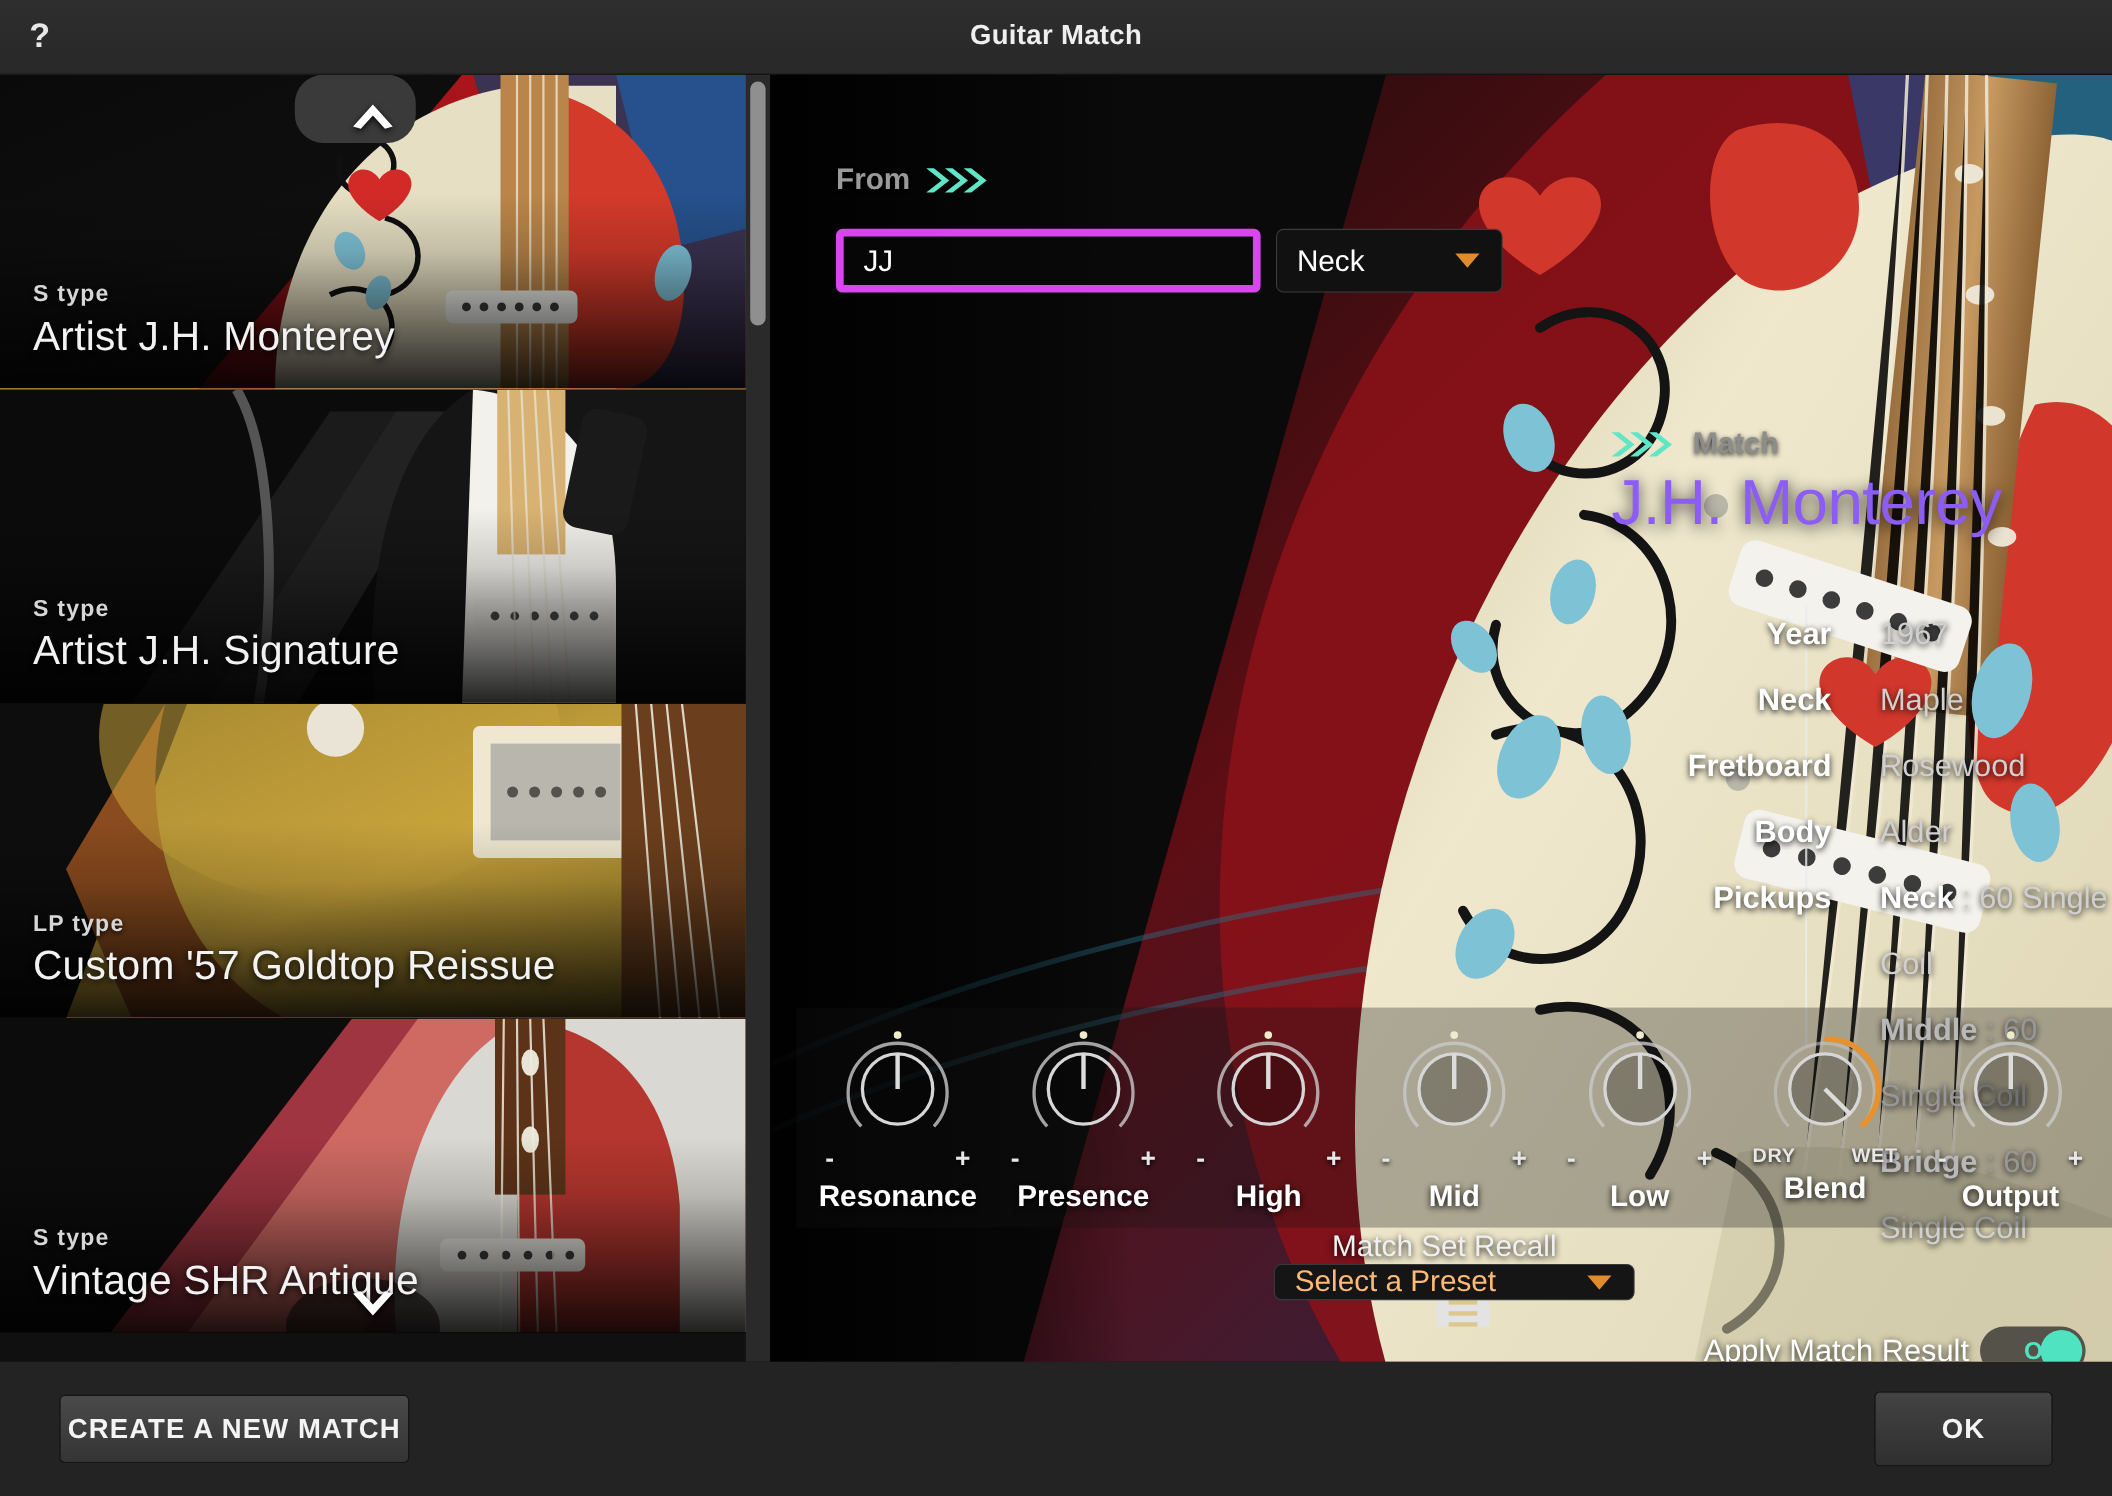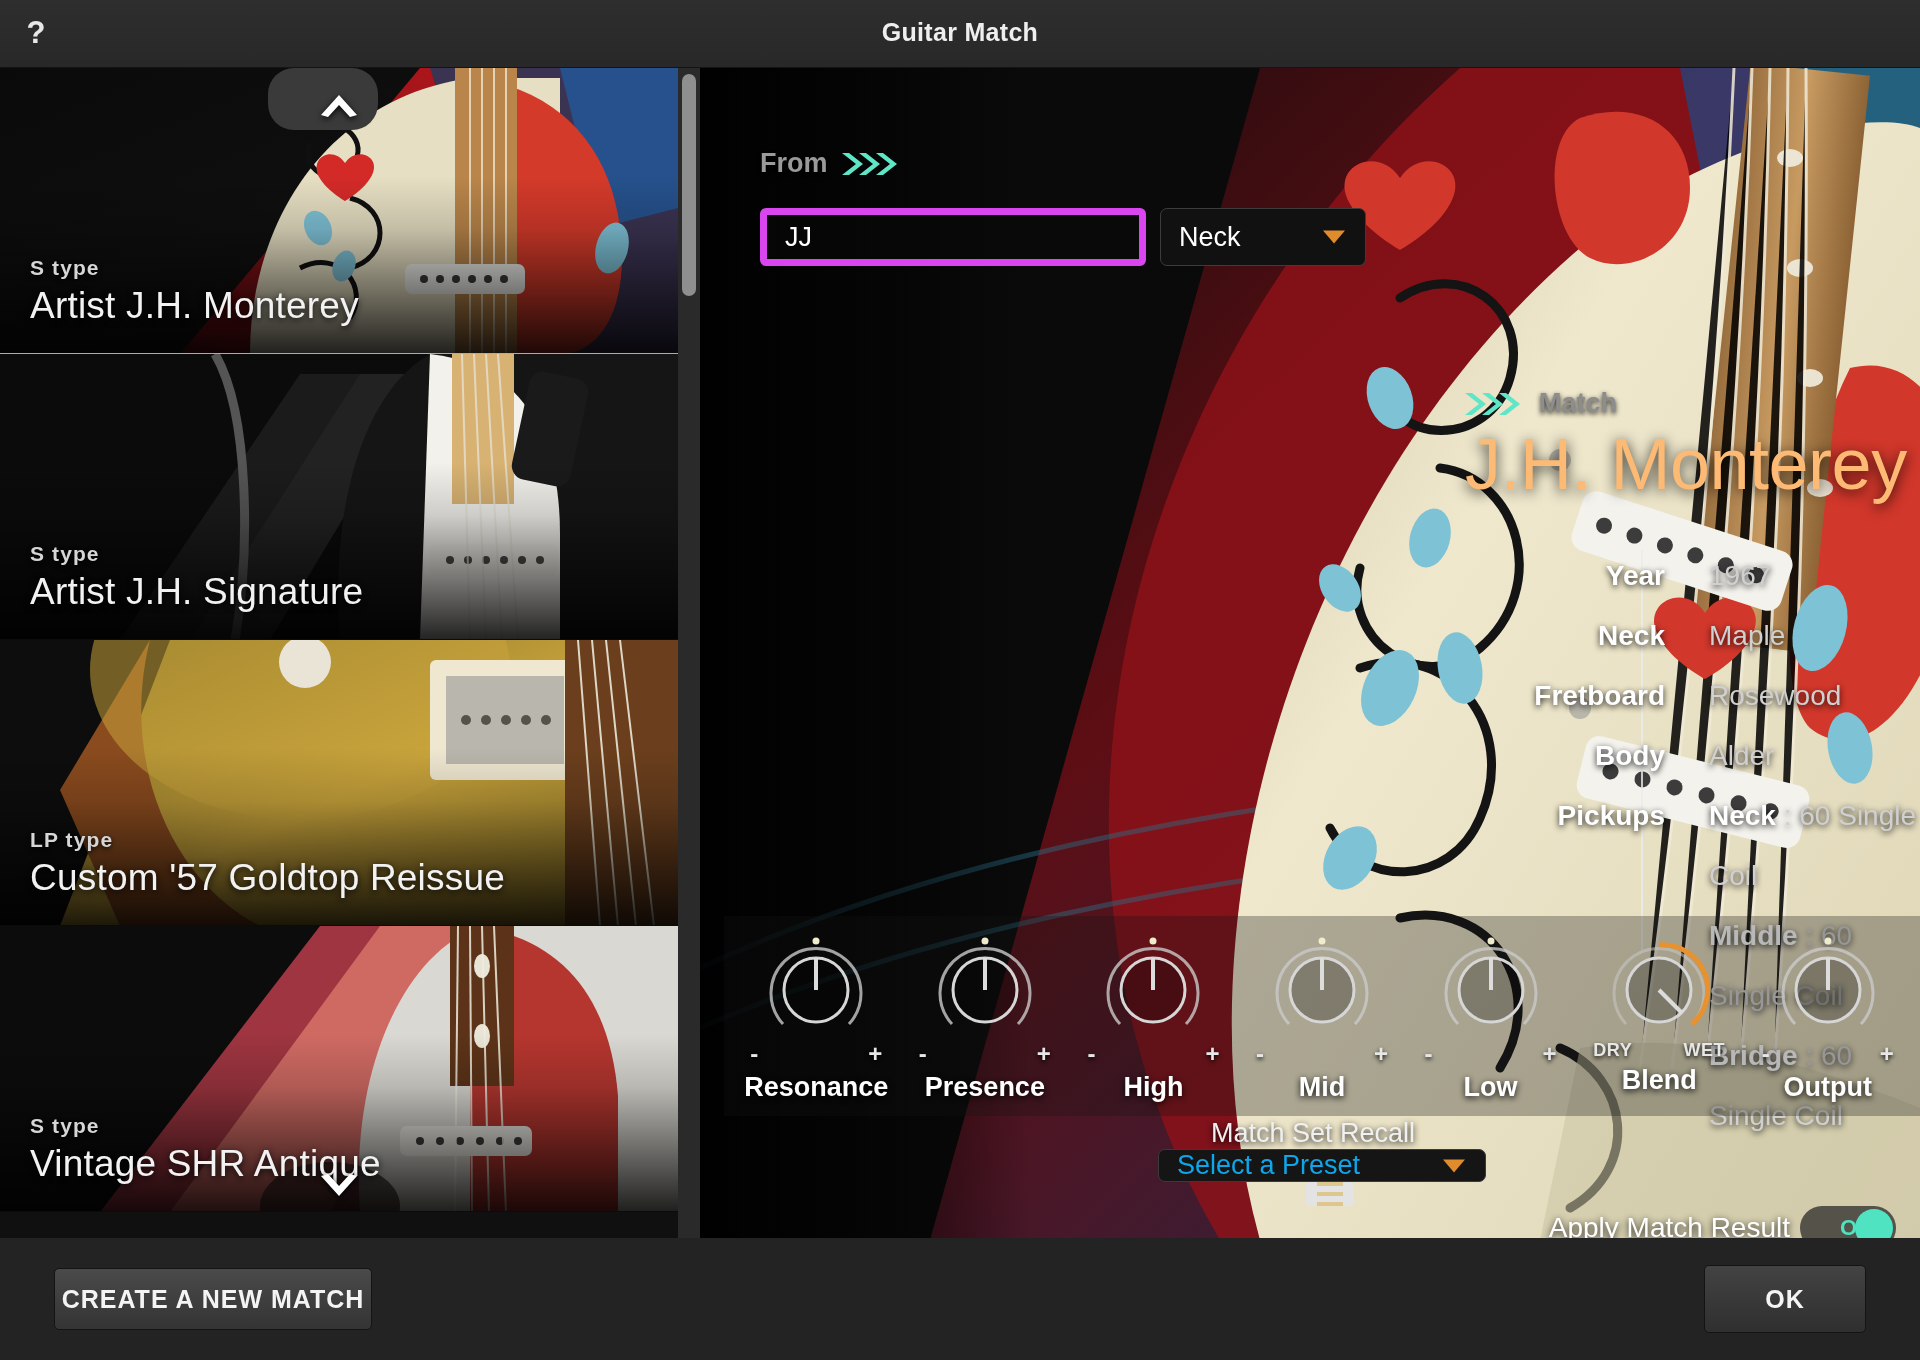--- a/index.html
+++ b/index.html
@@ -153,21 +153,21 @@
     border-left: 11px solid transparent; border-right: 11px solid transparent;
     border-top: 13px solid #e08b2c;
   }
   .match-wrap { position: absolute; left: 765px; top: 320px; display:flex; align-items:center; gap:16px; }
   .lbl-match {
     color: #8d8d8d; font-size: 27px; font-weight: bold;
     text-shadow: 0 2px 5px rgba(0,0,0,.85);
   }
   .match-title {
     position: absolute; left: 765px; top: 355px;
-    color: #fdba74; font-size: 72px; font-weight: normal;
+    color: #8b5cf6; font-size: 58px; font-weight: normal;
     letter-spacing: -.5px;
     text-shadow: 0 3px 14px rgba(0,0,0,.85);
   }
 
   
   .specs {
     position: absolute; left: 765px; top: 478px;
     display: grid;
     grid-template-columns: 200px 22px auto;
     row-gap: 0;
@@ -231,21 +231,21 @@
     color: #f0f0f0; font-size: 27px;
     text-shadow: 0 2px 6px rgba(0,0,0,.95);
     margin-right: 18px;
   }
   .preset-dd {
     position: relative; width: 328px; height: 52px;
     background: #151515; border: 1px solid #3a3a3a; border-radius: 7px;
     display: flex; align-items: center; padding: 0 18px;
     cursor: pointer;
   }
-  .preset-dd .dd-label { color: #0ea5e9; font-size: 27px; }
+  .preset-dd .dd-label { color: #fdba74; font-size: 27px; }
   .list-btn {
     margin-left: 16px;
     width: 48px; height: 50px;
     background: #e3e3e3; border-radius: 4px;
     display: flex; flex-direction: column; align-items: center; justify-content: center;
     gap: 6px; cursor: pointer;
   }
   .list-btn i { display: block; width: 26px; height: 4px; background: #ddc78e; }
   .amr-group {
     margin-left: auto;

